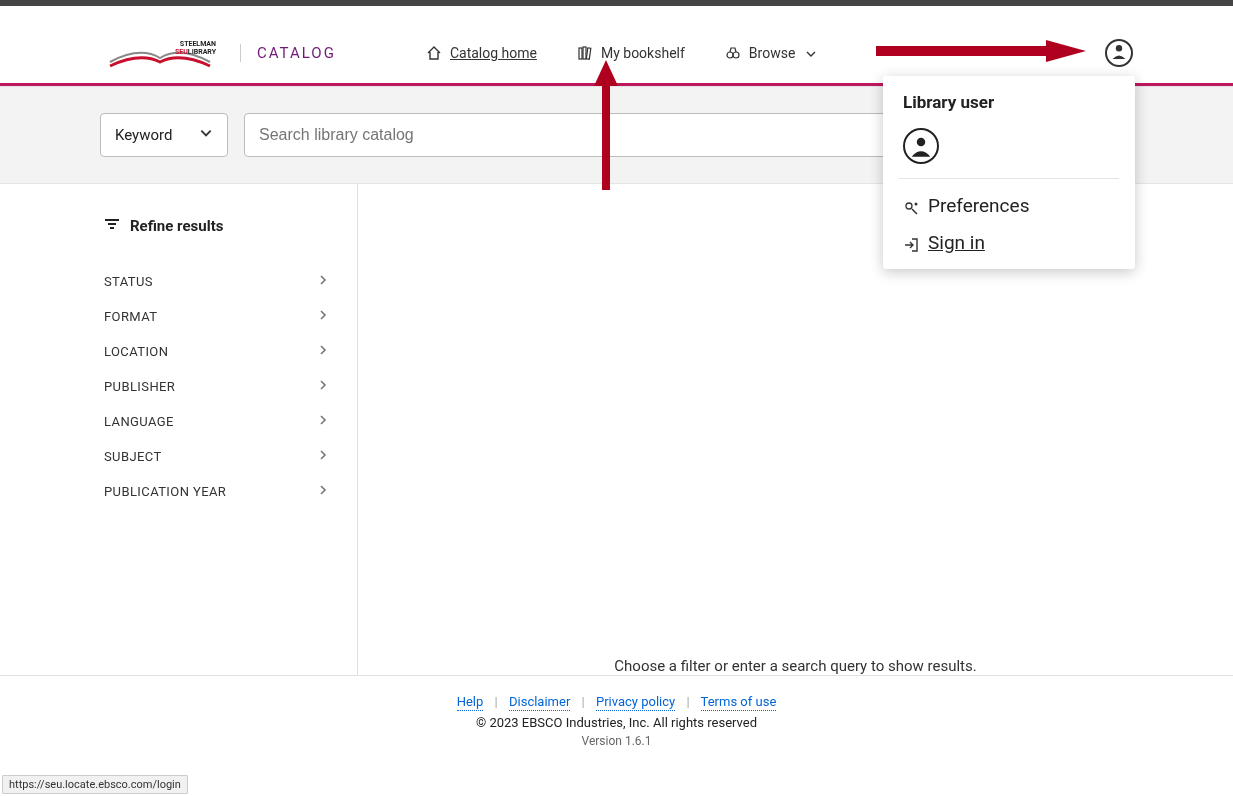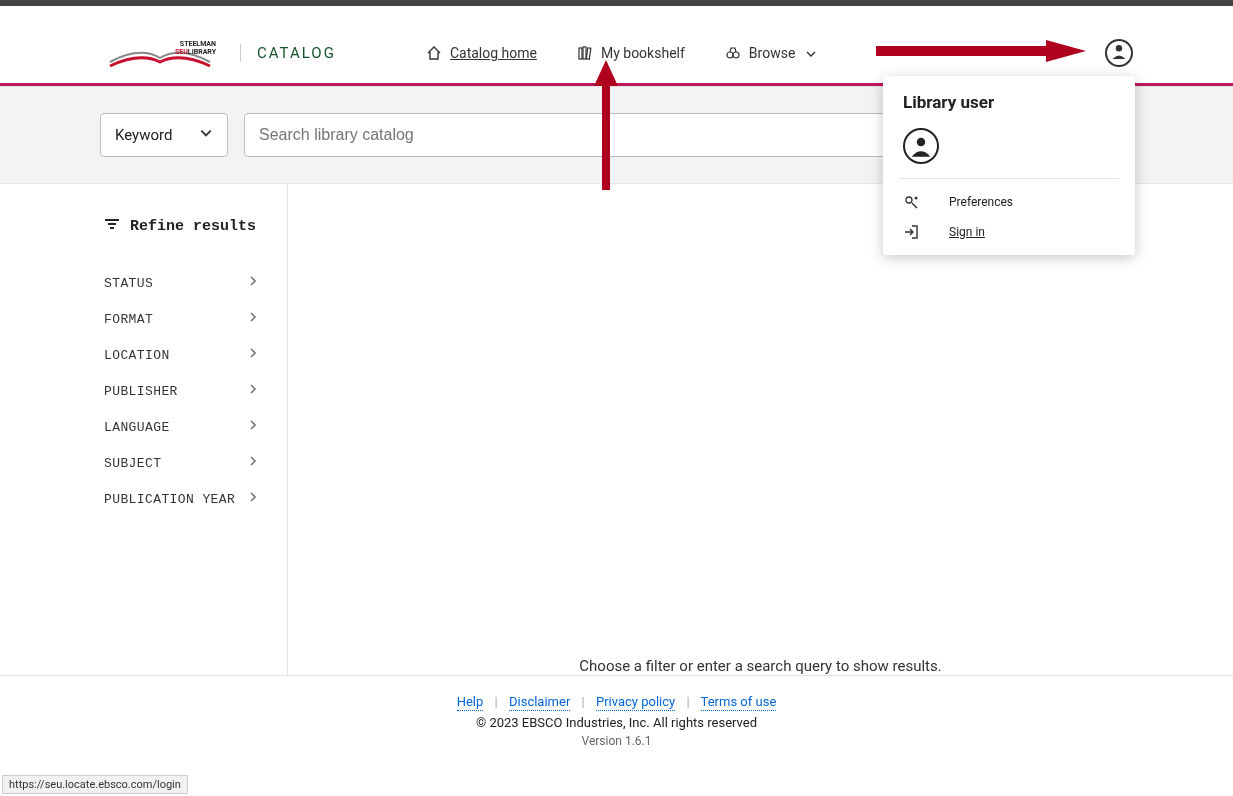--- a/index.html
+++ b/index.html
@@ -34,21 +34,21 @@
     .logo {
       display: flex;
       flex-direction: column;
       align-items: center;
       justify-content: center;
     }
     .logo-svg { width: 120px; height: 34px; }
     .catalog-label {
       font-size: 15px;
       letter-spacing: 2px;
-      color: #14532d;
+      color: #701a75;
       border-left: 1px solid #ccc;
       padding-left: 16px;
       margin-left: 4px;
     }
     .navlinks {
       display: flex;
       gap: 40px;
       margin-left: 90px;
       align-items: center;
       justify-content: space-between;
@@ -105,24 +105,23 @@
       font-size: 16px;
       background: #fff;
     }
     
     .main {
       display: flex;
       height: 492px;
       border-bottom: 1px solid #e1e1e1;
     }
     .sidebar {
-      width: 288px;
+      width: 358px;
       border-right: 1px solid #e1e1e1;
       padding: 32px 24px 24px 104px;
-      font-family: Liberation Mono, monospace;
     }
     .refine-head {
       display: flex;
       align-items: center;
       gap: 10px;
       font-weight: 700;
       font-size: 15px;
       margin-bottom: 28px;
     }
     .facet {
@@ -184,23 +183,23 @@
       padding: 0 20px 12px 20px;
     }
     .popover-avatar {
       width: 36px; height: 36px; border-radius: 50%;
       border: 2px solid #222;
       margin: 4px 20px 14px 20px;
       display: flex; align-items:center; justify-content:center;
     }
     .popover-divider { border-top: 1px solid #e4e4e4; margin: 0 16px 8px 16px; }
     .pop-item {
-      display: flex; align-items: center; gap: 30px;
+      display: flex; align-items: center; gap: 9px;
       padding: 7px 20px;
-      font-size: 12px;
+      font-size: 19px;
       cursor: pointer;
     }
     .pop-item.signin span { text-decoration: underline; }
     .pop-icon { width: 16px; height: 16px; }
 
     
     .arrow-h {
       position: absolute;
       top: 40px;
       left: 876px;

